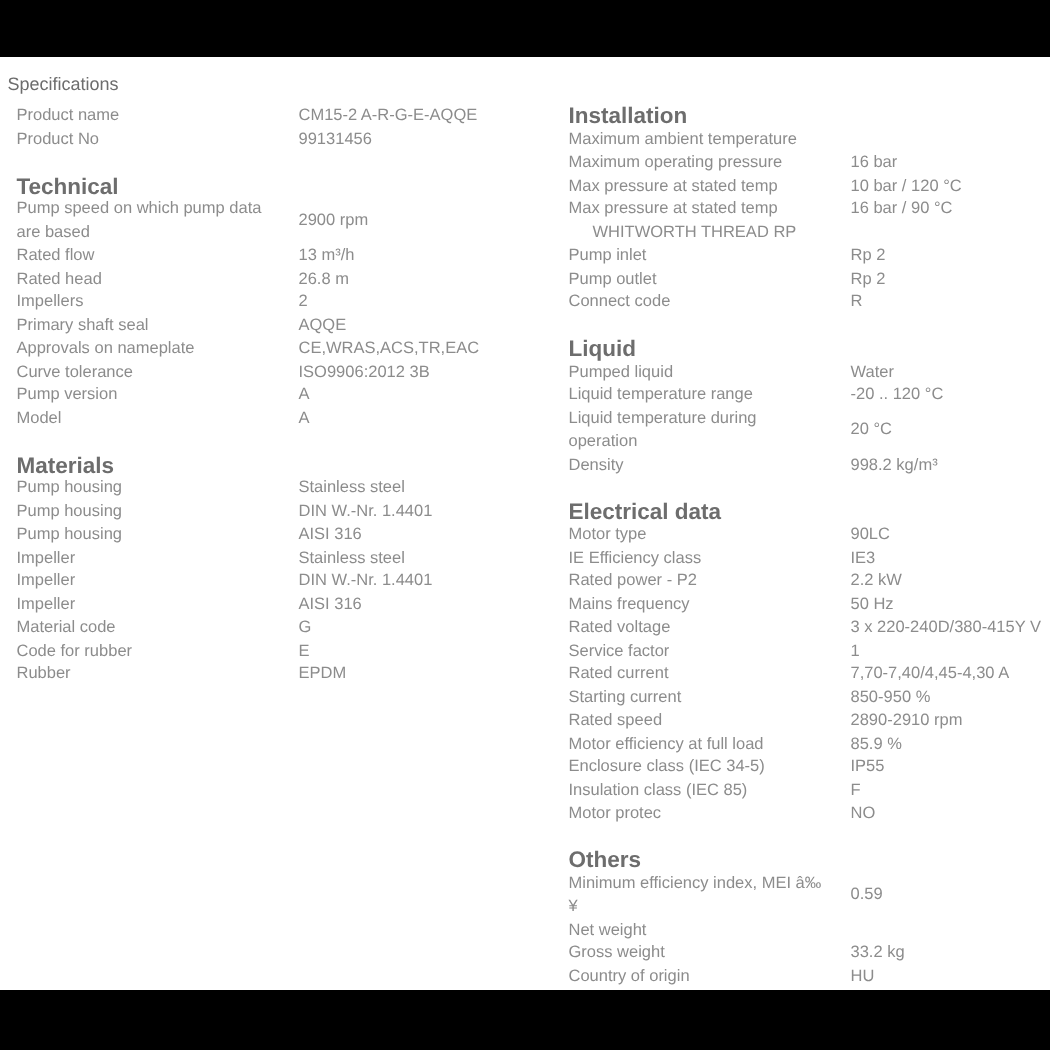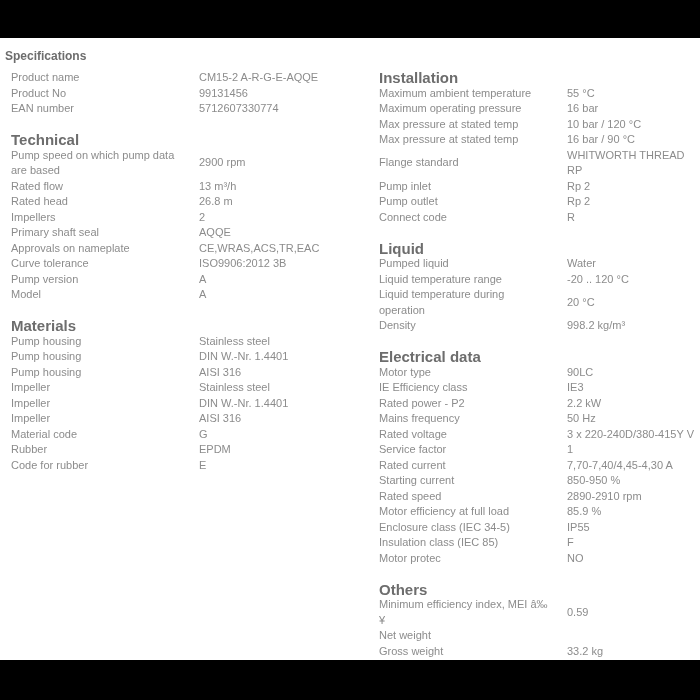--- a/index.html
+++ b/index.html
@@ -16,21 +16,21 @@
   .content {
     position:absolute; top:38px; left:0;
     width:700px; height:622px;
     background:#ffffff;
     padding-top:10px;
   }
   .page-title {
     padding-left:5px;
     font-size:12px;
     line-height:16px;
-    font-weight:bold;
+    font-weight:normal;
     color:#6d6d6d;
     margin-bottom:6px;
   }
   .columns { display:flex;justify-content:center; }
   .col { padding-left:11px; }
   .col-left { width:368px; }
   .col-right { width:332px; }
   .section { }
   .section.gap { margin-top:15.5px; }
   .section-header {
@@ -60,24 +60,20 @@
     <div class="col col-left" id="col-left">
         <div class="section">
           <div class="row">
             <div class="label">Product name</div>
             <div class="value">CM15-2 A-R-G-E-AQQE</div>
           </div>
           <div class="row">
             <div class="label">Product No</div>
             <div class="value">99131456</div>
           </div>
-          <div class="row">
-            <div class="label">EAN number</div>
-            <div class="value">5712607330774</div>
-          </div>
         </div>
         <div class="section gap">
           <div class="section-header">Technical</div>
           <div class="row">
             <div class="label">Pump speed on which pump data are based</div>
             <div class="value">2900 rpm</div>
           </div>
           <div class="row">
             <div class="label">Rated flow</div>
             <div class="value">13 m³/h</div>
@@ -135,50 +131,48 @@
           </div>
           <div class="row">
             <div class="label">Impeller</div>
             <div class="value">AISI 316</div>
           </div>
           <div class="row">
             <div class="label">Material code</div>
             <div class="value">G</div>
           </div>
           <div class="row">
+            <div class="label">Code for rubber</div>
+            <div class="value">E</div>
+          </div>
+          <div class="row">
             <div class="label">Rubber</div>
             <div class="value">EPDM</div>
-          </div>
-          <div class="row">
-            <div class="label">Code for rubber</div>
-            <div class="value">E</div>
           </div>
         </div>
       </div>
     <div class="col col-right" id="col-right">
         <div class="section">
           <div class="section-header">Installation</div>
           <div class="row">
             <div class="label">Maximum ambient temperature</div>
-            <div class="value">55 °C</div>
           </div>
           <div class="row">
             <div class="label">Maximum operating pressure</div>
             <div class="value">16 bar</div>
           </div>
           <div class="row">
             <div class="label">Max pressure at stated temp</div>
             <div class="value">10 bar / 120 °C</div>
           </div>
           <div class="row">
             <div class="label">Max pressure at stated temp</div>
             <div class="value">16 bar / 90 °C</div>
           </div>
           <div class="row">
-            <div class="label">Flange standard</div>
             <div class="value">WHITWORTH THREAD RP</div>
           </div>
           <div class="row">
             <div class="label">Pump inlet</div>
             <div class="value">Rp 2</div>
           </div>
           <div class="row">
             <div class="label">Pump outlet</div>
             <div class="value">Rp 2</div>
           </div>

